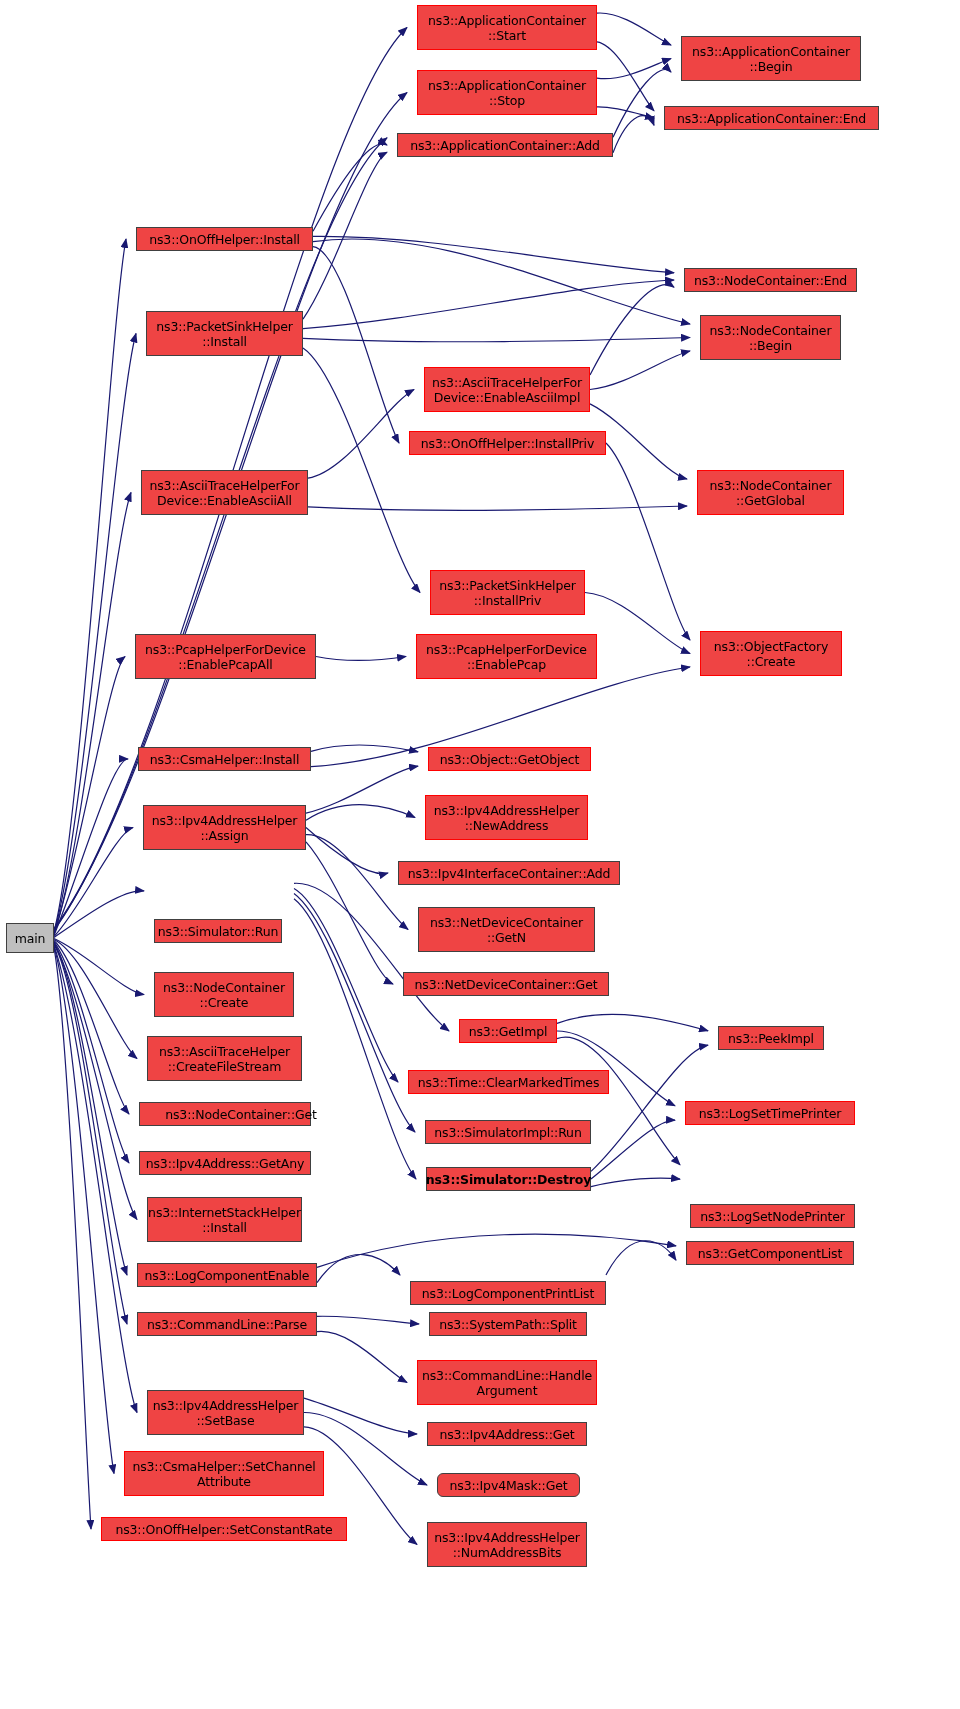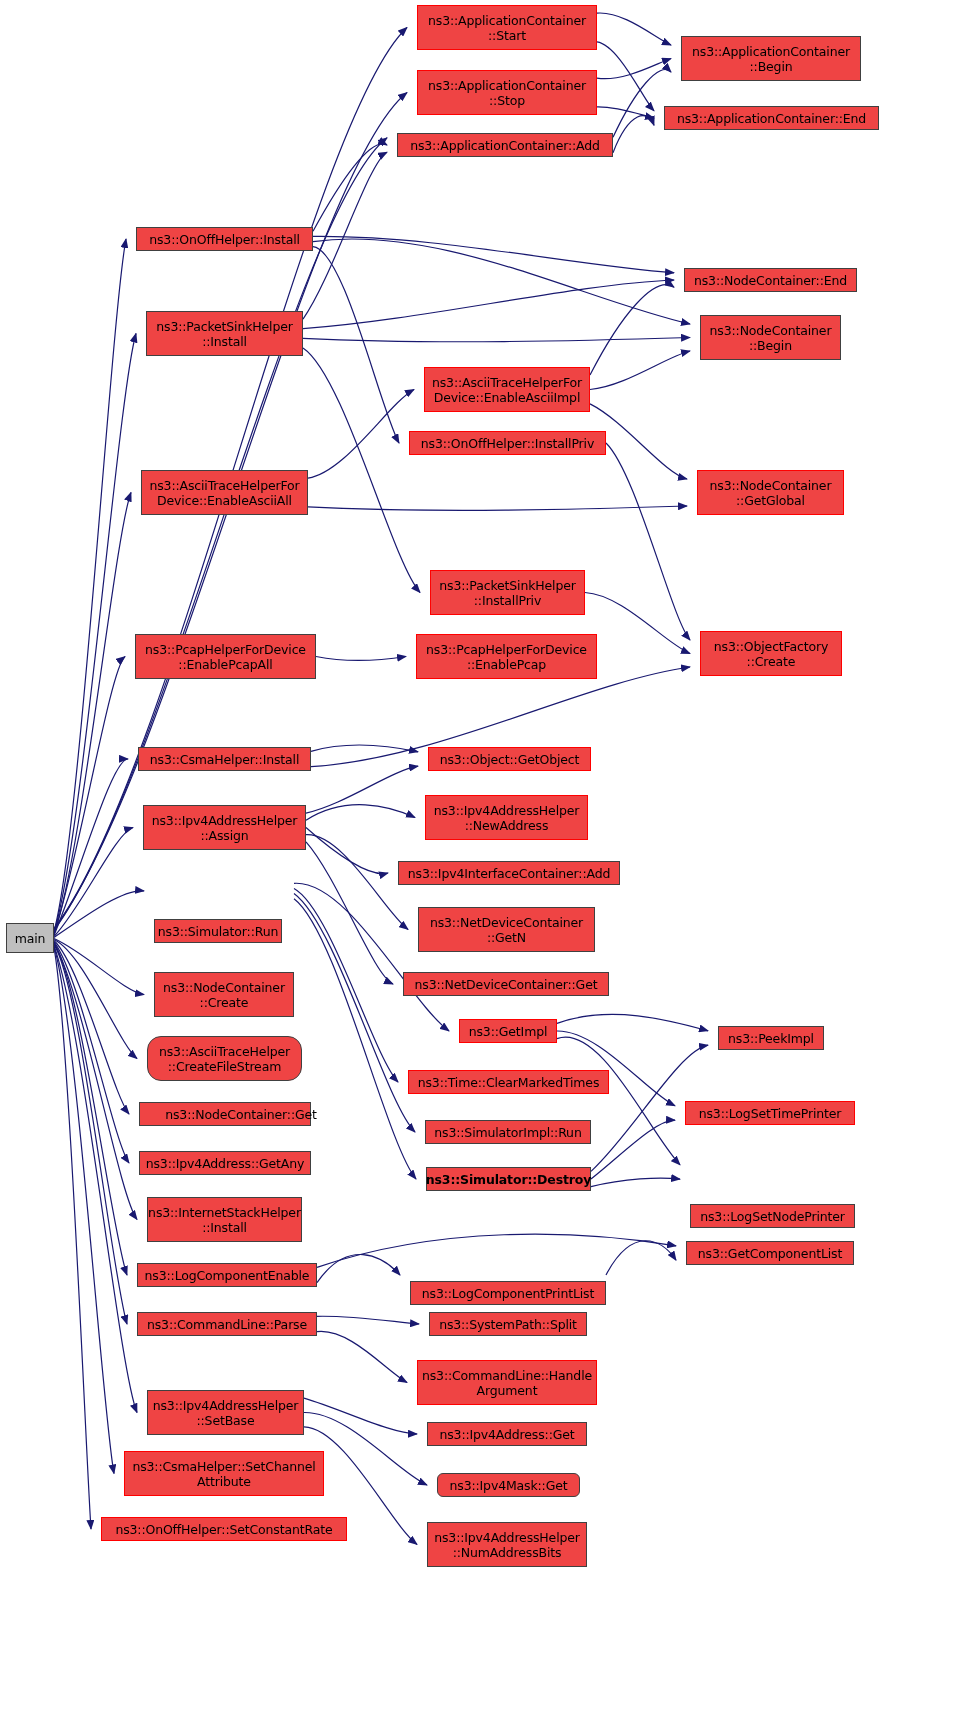--- a/index.html
+++ b/index.html
@@ -168,21 +168,21 @@
 ::NewAddress</div>
       <div class="node" style="left: 398px; top: 861px; width: 222px; height: 24px;">ns3::Ipv4InterfaceContainer::Add</div>
       <div class="node" style="left: 154px; top: 879px; width: 128px; height: 24px; margin-top: 40px;">ns3::Simulator::Run</div>
       <div class="node" style="left: 418px; top: 907px; width: 177px; height: 45px;">ns3::NetDeviceContainer
 ::GetN</div>
       <div class="node" style="left: 154px; top: 972px; width: 140px; height: 45px;">ns3::NodeContainer
 ::Create</div>
       <div class="node" style="left: 403px; top: 972px; width: 206px; height: 24px;">ns3::NetDeviceContainer::Get</div>
       <div class="node red" style="left: 459px; top: 1019px; width: 98px; height: 24px;">ns3::GetImpl</div>
       <div class="node" style="left: 718px; top: 1026px; width: 106px; height: 24px;">ns3::PeekImpl</div>
-      <div class="node" style="left: 147px; top: 1036px; width: 155px; height: 45px; border-radius: 14px;">ns3::AsciiTraceHelper
+      <div class="node" style="left: 147px; top: 1036px; width: 155px; height: 45px;">ns3::AsciiTraceHelper
 ::CreateFileStream</div>
       <div class="node red" style="left: 408px; top: 1070px; width: 201px; height: 24px;">ns3::Time::ClearMarkedTimes</div>
       <div class="node" style="left: 139px; top: 1102px; width: 172px; height: 24px; padding-left: 34px;">ns3::NodeContainer::Get</div>
       <div class="node red" style="left: 685px; top: 1101px; width: 170px; height: 24px;">ns3::LogSetTimePrinter</div>
       <div class="node" style="left: 425px; top: 1120px; width: 166px; height: 24px;">ns3::SimulatorImpl::Run</div>
       <div class="node" style="left: 139px; top: 1151px; width: 172px; height: 24px;">ns3::Ipv4Address::GetAny</div>
       <div class="node" style="left: 690px; top: 1160px; width: 165px; height: 24px; margin-top: 44px;">ns3::LogSetNodePrinter</div>
       <div class="node" style="left: 426px; top: 1167px; width: 165px; height: 24px; font-weight: bold;">ns3::Simulator::Destroy</div>
       <div class="node" style="left: 147px; top: 1197px; width: 155px; height: 45px;">ns3::InternetStackHelper
 ::Install</div>

